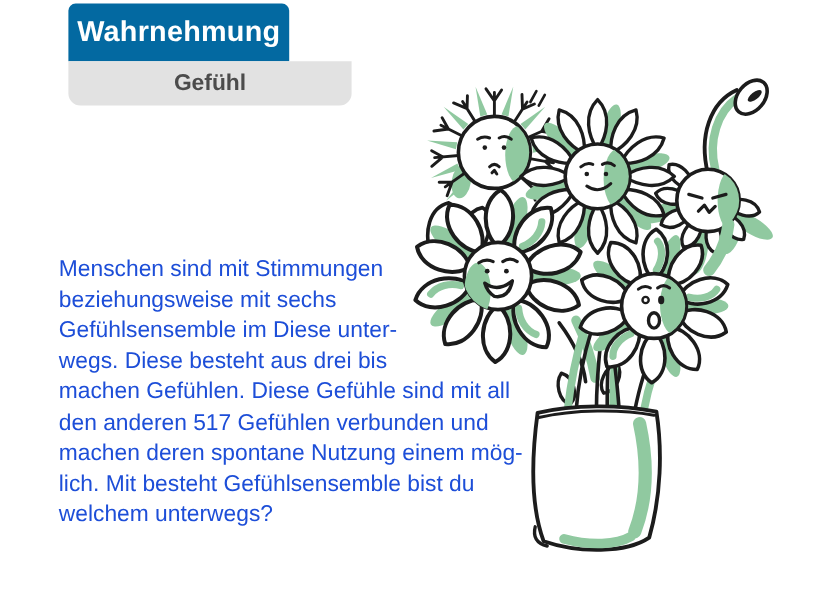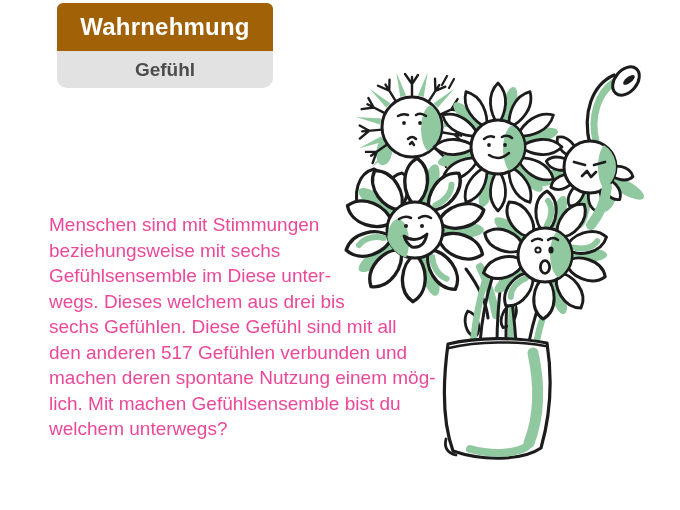--- a/index.html
+++ b/index.html
@@ -1,38 +1,38 @@
 <!DOCTYPE html>
 <html><head>
 <meta charset="utf-8">
 <style>
   html,body{margin:0;padding:0;background:#fff;}
   .card{
     position:relative;width:680px;height:510px;background:#ffffff;overflow:hidden;
     font-family:"Liberation Sans",sans-serif;
   }
   .banner{
-    position:absolute;left:57px;top:3px;width:216px;height:48px;
-    background:#a16207;border-radius:6px 6px 0 0;
+    position:absolute;left:57px;top:3px;width:184px;height:48px;
+    background:#0369a1;border-radius:6px 6px 0 0;
     display:flex;align-items:center;justify-content:center;
   }
   .banner .title{
     color:#ffffff;font-size:24px;font-weight:bold;letter-spacing:.2px;
   }
   .subband{
-    position:absolute;left:57px;top:51px;width:216px;height:37px;
+    position:absolute;left:57px;top:51px;width:236px;height:37px;
     background:#e2e2e2;border-radius:0 0 10px 10px;
     display:flex;align-items:center;justify-content:center;text-align:center;
   }
   .subband .subtitle{
     color:#4c4c4c;font-size:19px;font-weight:bold;
   }
   .bodytext{
     position:absolute;left:49px;top:212px;width:420px;
-    color:#ec4899;font-size:19px;line-height:25.5px;
+    color:#1d4ed8;font-size:19px;line-height:25.5px;
   }
   .illustration{
     position:absolute;left:330px;top:55px;width:340px;height:420px;
   }
 </style>
 </head>
 <body>
 
 <div class="card">
 
@@ -41,25 +41,25 @@
   </div>
 
   <div class="subband">
     <span class="subtitle">Gefühl</span>
   </div>
 
   <div class="bodytext">
     <div>Menschen sind mit Stimmungen</div>
     <div>beziehungsweise mit sechs</div>
     <div>Gefühlsensemble im Diese unter-</div>
-    <div>wegs. Dieses welchem aus drei bis</div>
-    <div>sechs Gefühlen. Diese Gefühl sind mit all</div>
+    <div>wegs. Diese besteht aus drei bis</div>
+    <div>machen Gefühlen. Diese Gefühle sind mit all</div>
     <div>den anderen 517 Gefühlen verbunden und</div>
     <div>machen deren spontane Nutzung einem mög-</div>
-    <div>lich. Mit machen Gefühlsensemble bist du</div>
+    <div>lich. Mit besteht Gefühlsensemble bist du</div>
     <div>welchem unterwegs?</div>
   </div>
 
   <svg class="illustration" viewBox="0 0 340 420" fill="none" stroke-linecap="round" stroke-linejoin="round">
     <defs>
       <path id="pN" d="M0,-22 C8,-34 12,-52 0,-64 C-12,-52 -8,-34 0,-22 Z"></path>
       <path id="pF" d="M0,-22 C13,-30 16,-54 2,-64 C-13,-56 -12,-31 0,-22 Z"></path>
       <path id="pS" d="M0,-17 C8,-23 10,-38 2,-44 C-8,-39 -8,-23 0,-17 Z"></path>
       <ellipse id="gpet" cx="0" cy="-42" rx="7" ry="20"></ellipse>
       <path id="twig" d="M0,-30 L0,-50 M0,-43 L-7,-53 M0,-43 L6,-52"></path>

